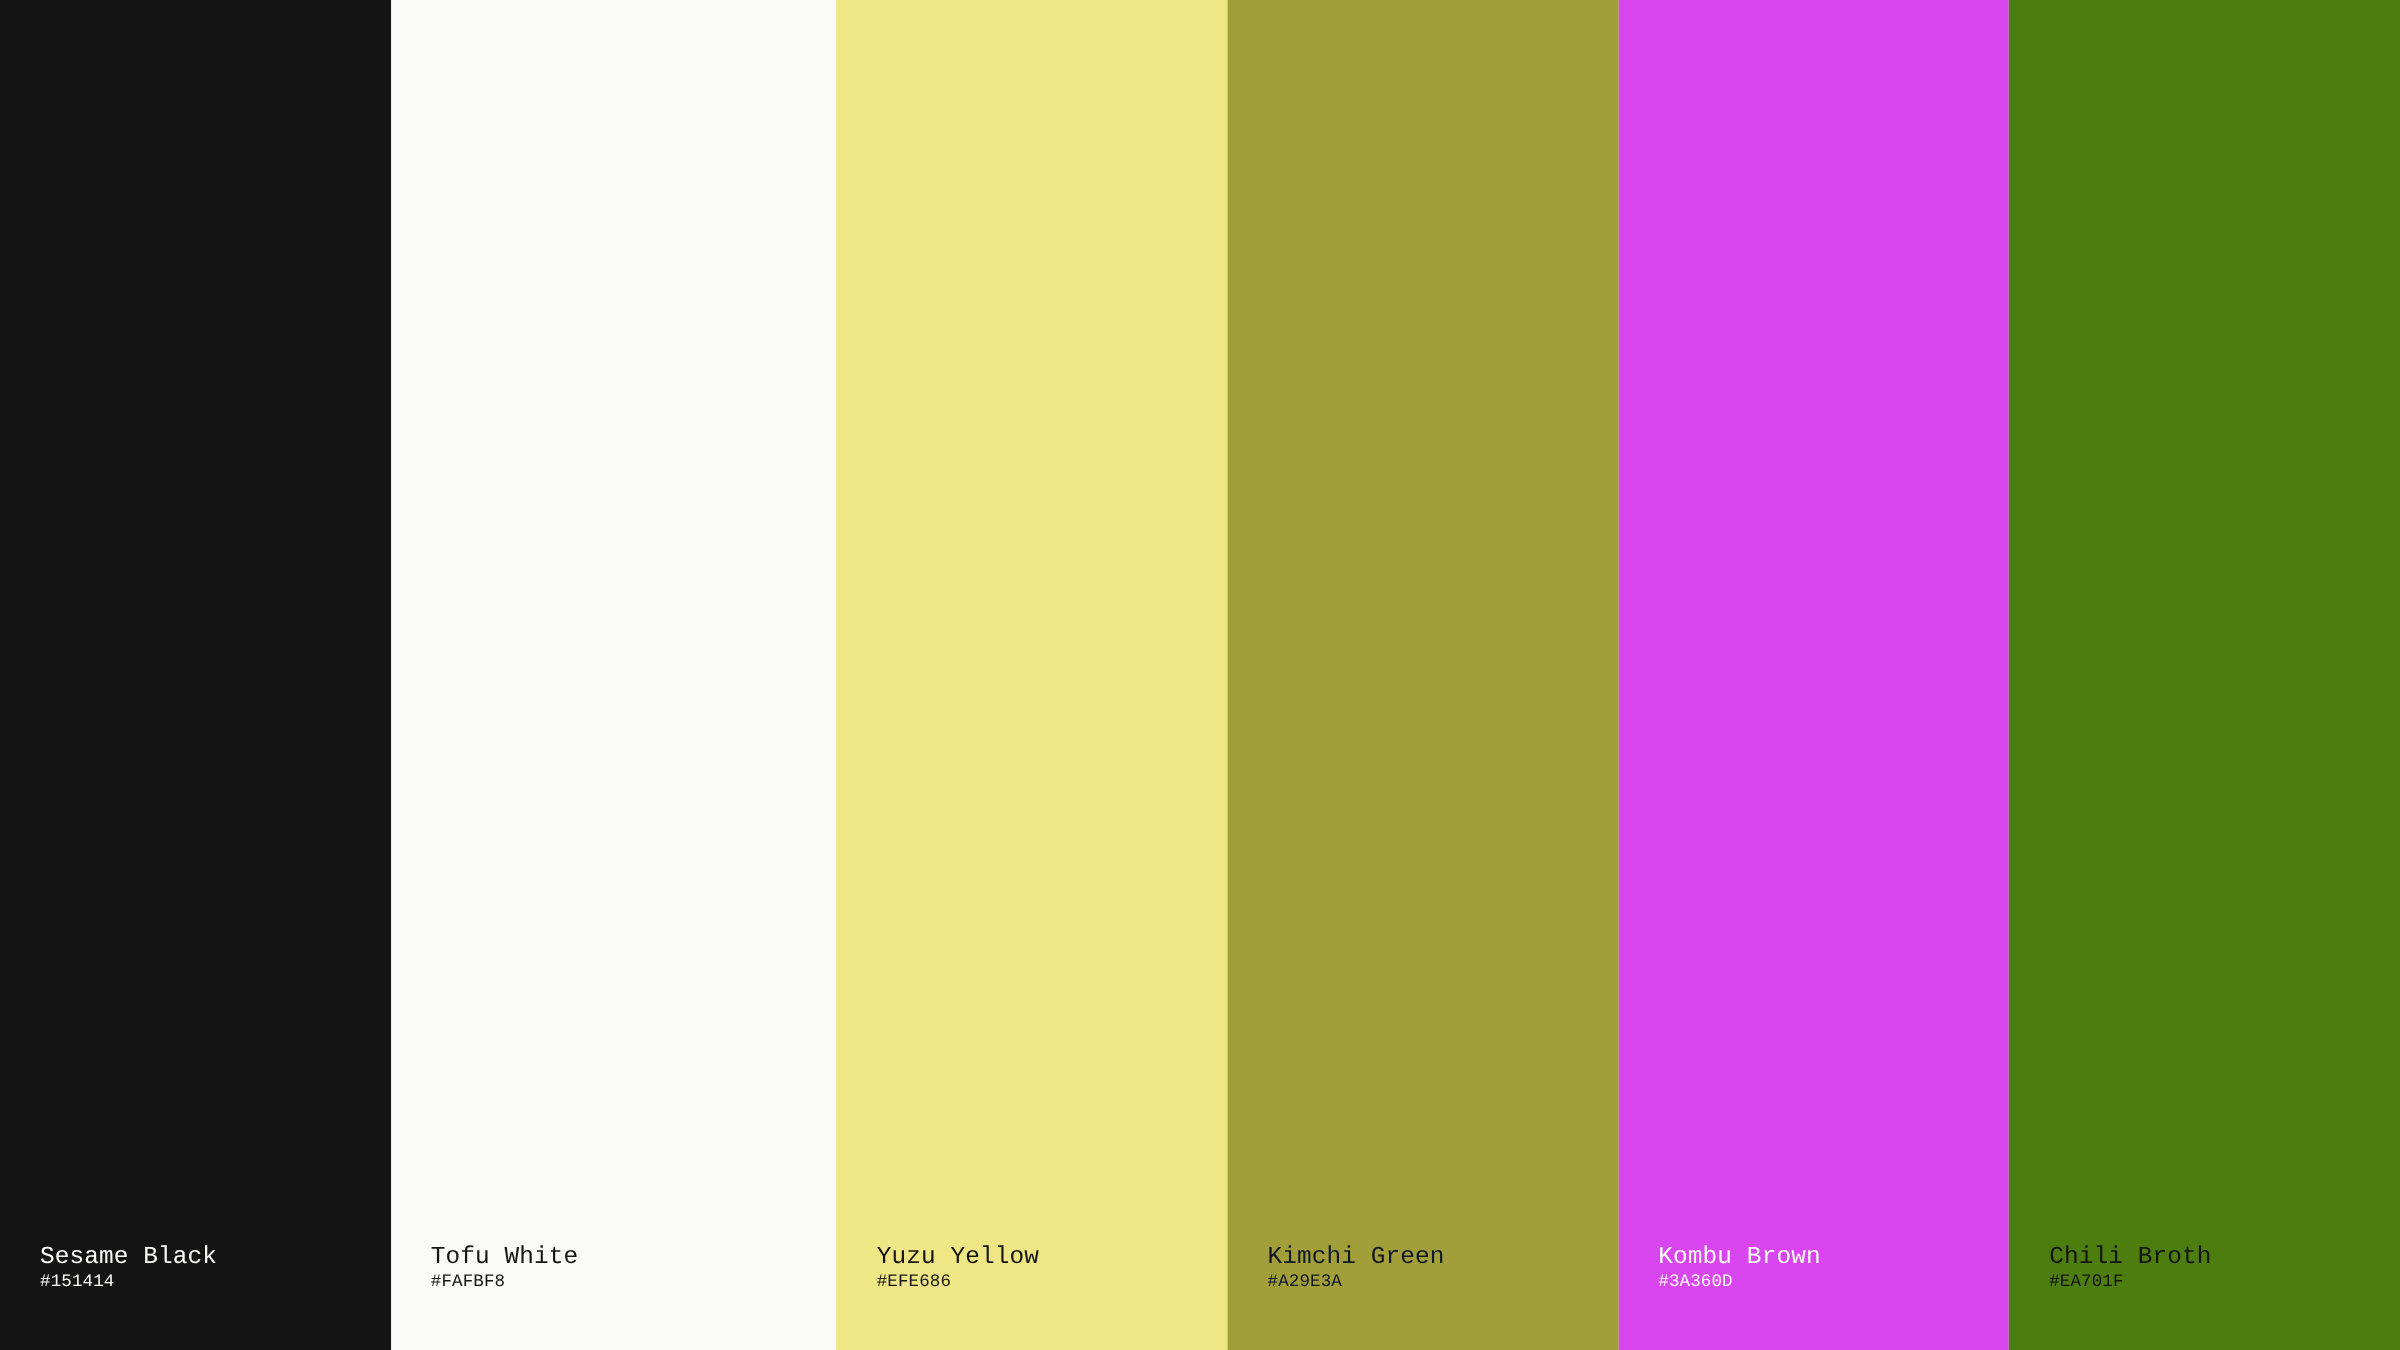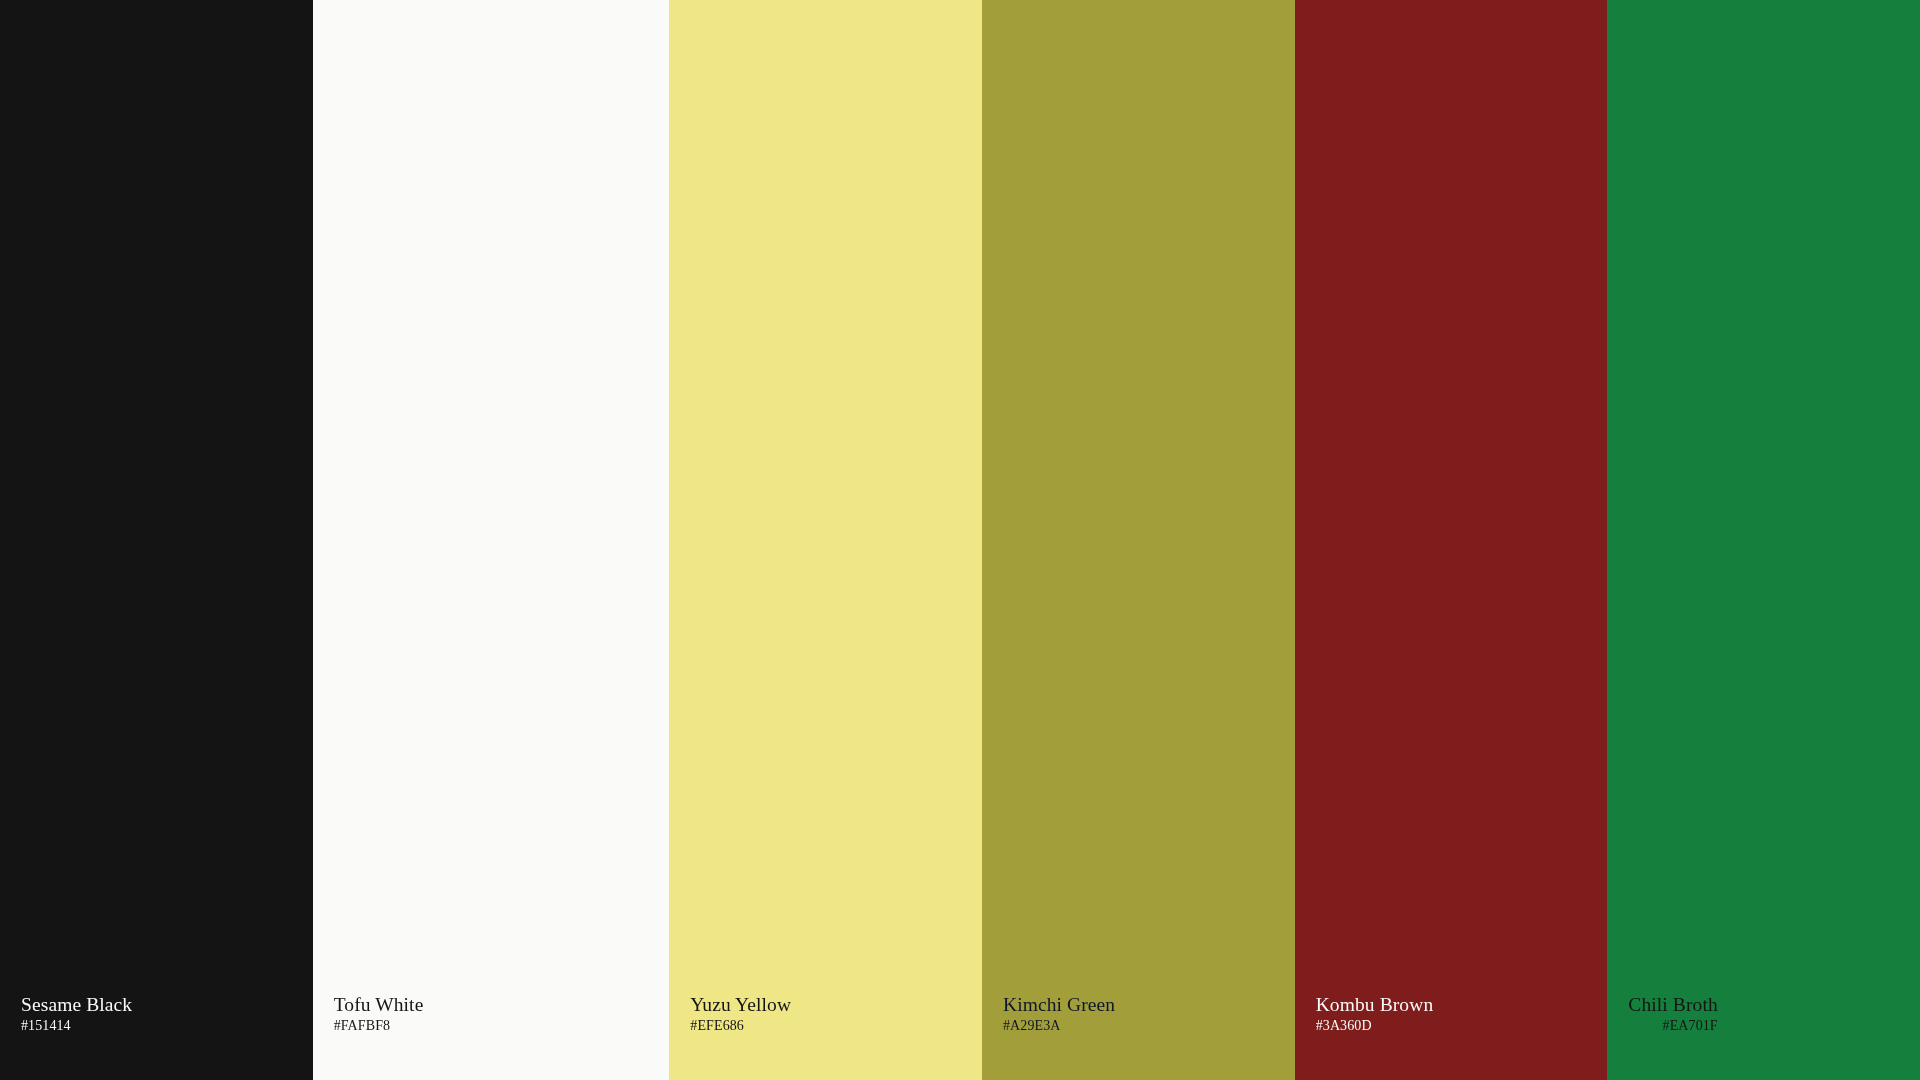--- a/index.html
+++ b/index.html
@@ -20,23 +20,23 @@
 
   .swatch {
     flex: 1 1 0;
     height: 100%;
     position: relative;
     box-sizing: border-box;
   }
 
   .swatch-label {
     position: absolute;
-    left: 21px;
+    left: 32px;
     bottom: 44px;
-    font-family: Liberation Serif, serif;
+    font-family: Liberation Mono, monospace;
     font-weight: 400;
     line-height: 1;
     letter-spacing: 0.1px;
     user-select: none;
   }
 
   .swatch-name {
     display: block;
     font-size: 19.5px;
     line-height: 20px;
@@ -72,25 +72,25 @@
         <span class="swatch-name">Yuzu Yellow</span>
         <span class="swatch-hex">#EFE686</span>
       </div>
     </div>
     <div class="swatch" style="background: rgb(162, 158, 58);">
       <div class="swatch-label" style="color: #0f172a;">
         <span class="swatch-name">Kimchi Green</span>
         <span class="swatch-hex">#A29E3A</span>
       </div>
     </div>
-    <div class="swatch" style="background: #7f1d1d;">
+    <div class="swatch" style="background: #d946ef;">
       <div class="swatch-label" style="color: rgb(250, 251, 248);">
         <span class="swatch-name">Kombu Brown</span>
         <span class="swatch-hex">#3A360D</span>
       </div>
     </div>
-    <div class="swatch" style="background: #15803d; text-align: right;">
+    <div class="swatch" style="background: #4d7c0f;">
       <div class="swatch-label" style="color: rgb(21, 20, 20);">
         <span class="swatch-name">Chili Broth</span>
         <span class="swatch-hex">#EA701F</span>
       </div>
     </div>
   </div>
 
 </body></html>

